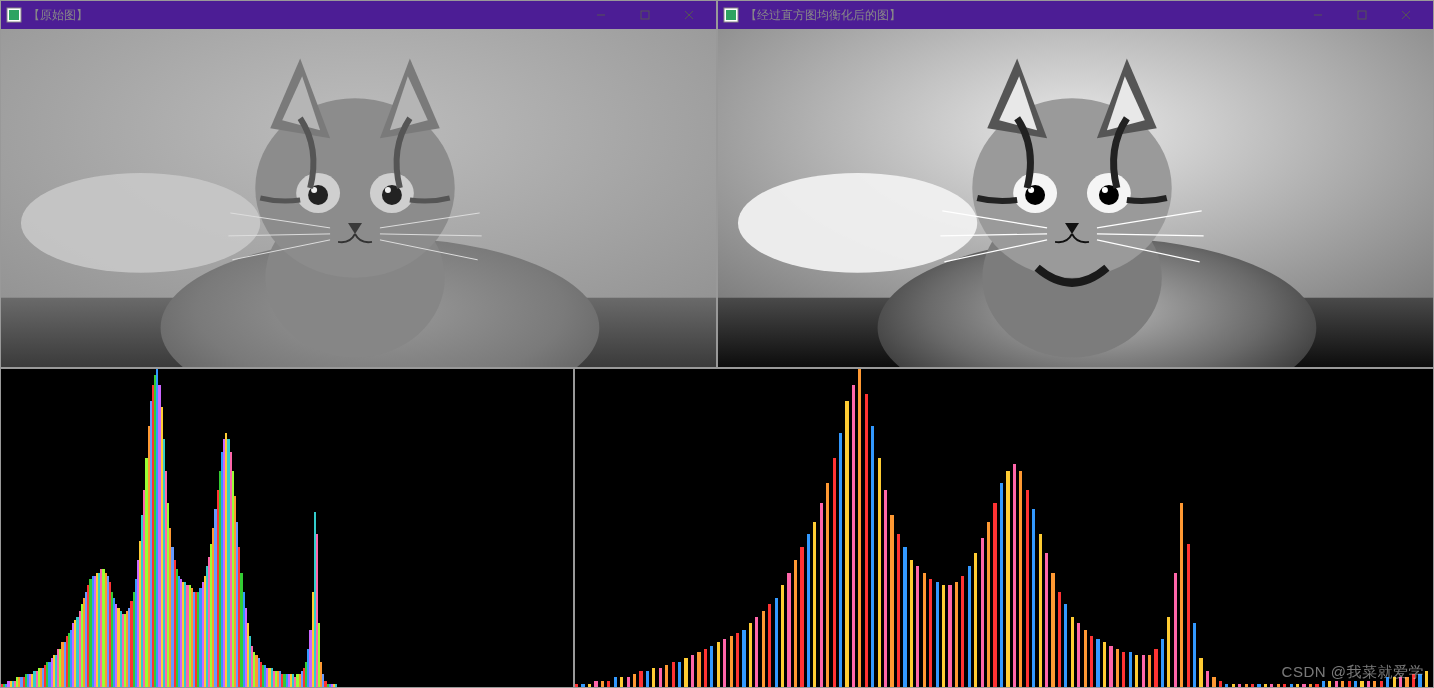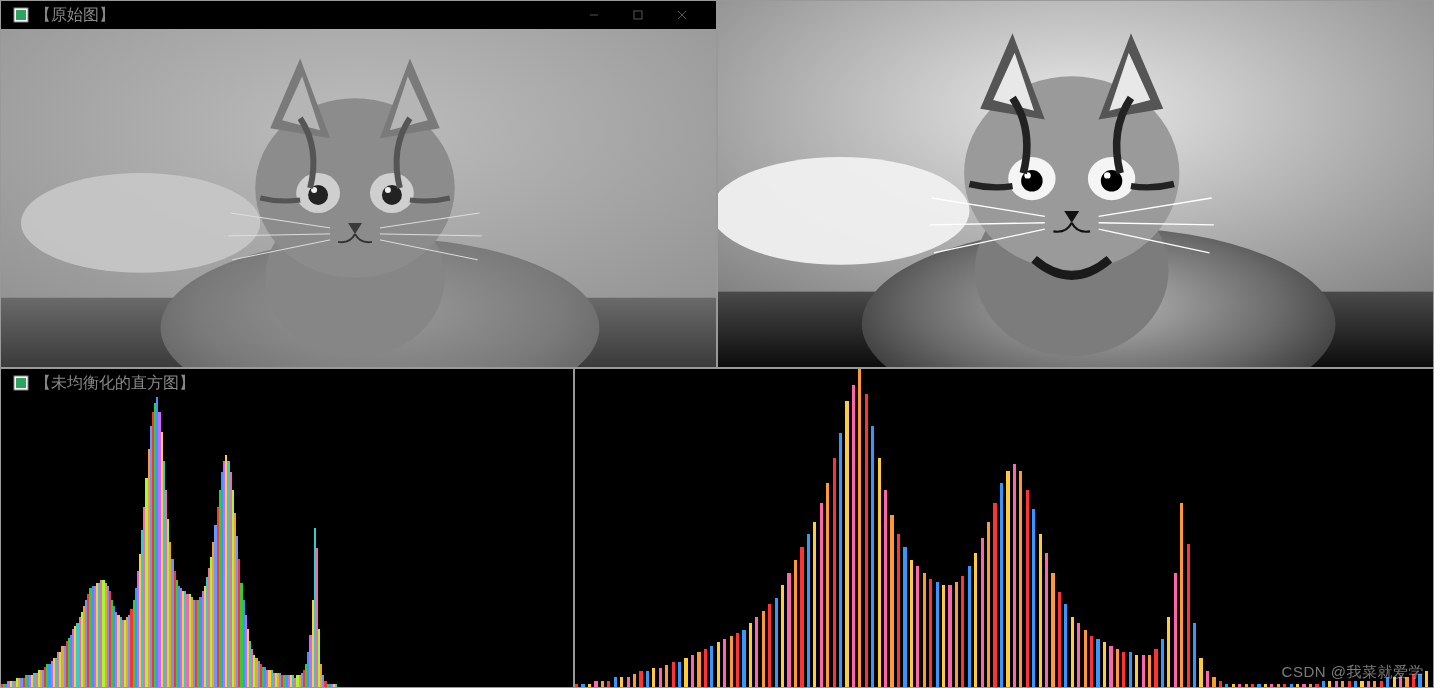--- a/index.html
+++ b/index.html
@@ -14,26 +14,26 @@
   }
   .window {
     position: absolute;
     border: 1px solid #999;
     background: #fff;
     display: flex;
     flex-direction: column;
   }
   .titlebar {
     height: 28px;
-    background: #000000;
+    background: #4c1d95;
     display: flex;
     align-items: center;
-    padding: 0 12px;
+    padding: 0 5px;
     color: #888;
-    font-size: 16px;
+    font-size: 12px;
     user-select: none;
   }
   .titlebar .icon {
     width: 16px;
     height: 16px;
     margin-right: 6px;
     display: inline-flex;
     align-items: center;
     justify-content: center;
   }
@@ -172,20 +172,46 @@
           <line x1="330" y1="212" x2="232" y2="232"></line>
         <line x1="380" y1="200" x2="480" y2="185"></line>
           <line x1="380" y1="206" x2="482" y2="208"></line>
           <line x1="380" y1="212" x2="478" y2="232"></line>
       </g>
     </svg>
   </div>
 </div>
 
 <div class="window" style="left:717px; top:0; width:717px; height:368px;">
+  <div class="titlebar">
+    <span class="icon">
+      <svg viewBox="0 0 16 16">
+          <rect x="1" y="1" width="14" height="14" fill="#fff" stroke="#888"></rect>
+          <rect x="3" y="3" width="10" height="10" fill="#2ea361"></rect>
+        </svg>
+    </span>
+    <span class="title">【经过直方图均衡化后的图】</span>
+    <span class="spacer"></span>
+    <span class="winctrl">
+        <svg viewBox="0 0 10 10">
+          <line x1="1" y1="5" x2="9" y2="5" stroke-width="1"></line>
+        </svg>
+      </span>
+    <span class="winctrl">
+        <svg viewBox="0 0 10 10">
+          <rect x="1" y="1" width="8" height="8" fill="none" stroke-width="1"></rect>
+        </svg>
+      </span>
+    <span class="winctrl">
+        <svg viewBox="0 0 10 10">
+          <line x1="1" y1="1" x2="9" y2="9" stroke-width="1"></line>
+          <line x1="9" y1="1" x2="1" y2="9" stroke-width="1"></line>
+        </svg>
+      </span>
+  </div>
   <div class="content">
     <svg class="cat-svg" viewBox="0 0 717 340" preserveAspectRatio="xMidYMid slice">
       <defs>
         <radialGradient id="bgB" cx="50%" cy="30%" r="80%">
           <stop offset="0%" stop-color="#e8e8e8"></stop>
             <stop offset="100%" stop-color="#707070"></stop>
         </radialGradient>
         <linearGradient id="floorB" x1="0" y1="0" x2="0" y2="1">
           <stop offset="0%" stop-color="#4a4a4a"></stop>
             <stop offset="100%" stop-color="#0c0c0c"></stop>
@@ -225,30 +251,20 @@
           <line x1="330" y1="212" x2="227" y2="234"></line>
         <line x1="380" y1="200" x2="485" y2="183"></line>
           <line x1="380" y1="206" x2="487" y2="208"></line>
           <line x1="380" y1="212" x2="483" y2="234"></line>
       </g>
     </svg>
   </div>
 </div>
 
 <div class="window" style="left:0; top:368px; width:574px; height:320px;">
-  <div class="titlebar">
-    <span class="icon">
-      <svg viewBox="0 0 16 16">
-          <rect x="1" y="1" width="14" height="14" fill="#fff" stroke="#888"></rect>
-          <rect x="3" y="3" width="10" height="10" fill="#2ea361"></rect>
-        </svg>
-    </span>
-    <span class="title">【未均衡化的直方图】</span>
-    <span class="spacer"></span>
-  </div>
   <div class="content">
     <div class="hist-area">
       <div class="hist-bars" id="hist-unbalanced">
           <span style="height:1%;background:#ff3333;width:2.2px"></span>
           <span style="height:1%;background:#33cc33;width:2.2px"></span>
           <span style="height:1%;background:#3399ff;width:2.2px"></span>
           <span style="height:2%;background:#cc66ff;width:2.2px"></span>
           <span style="height:2%;background:#ffcc33;width:2.2px"></span>
           <span style="height:2%;background:#33cccc;width:2.2px"></span>
           <span style="height:2%;background:#ff66aa;width:2.2px"></span>

